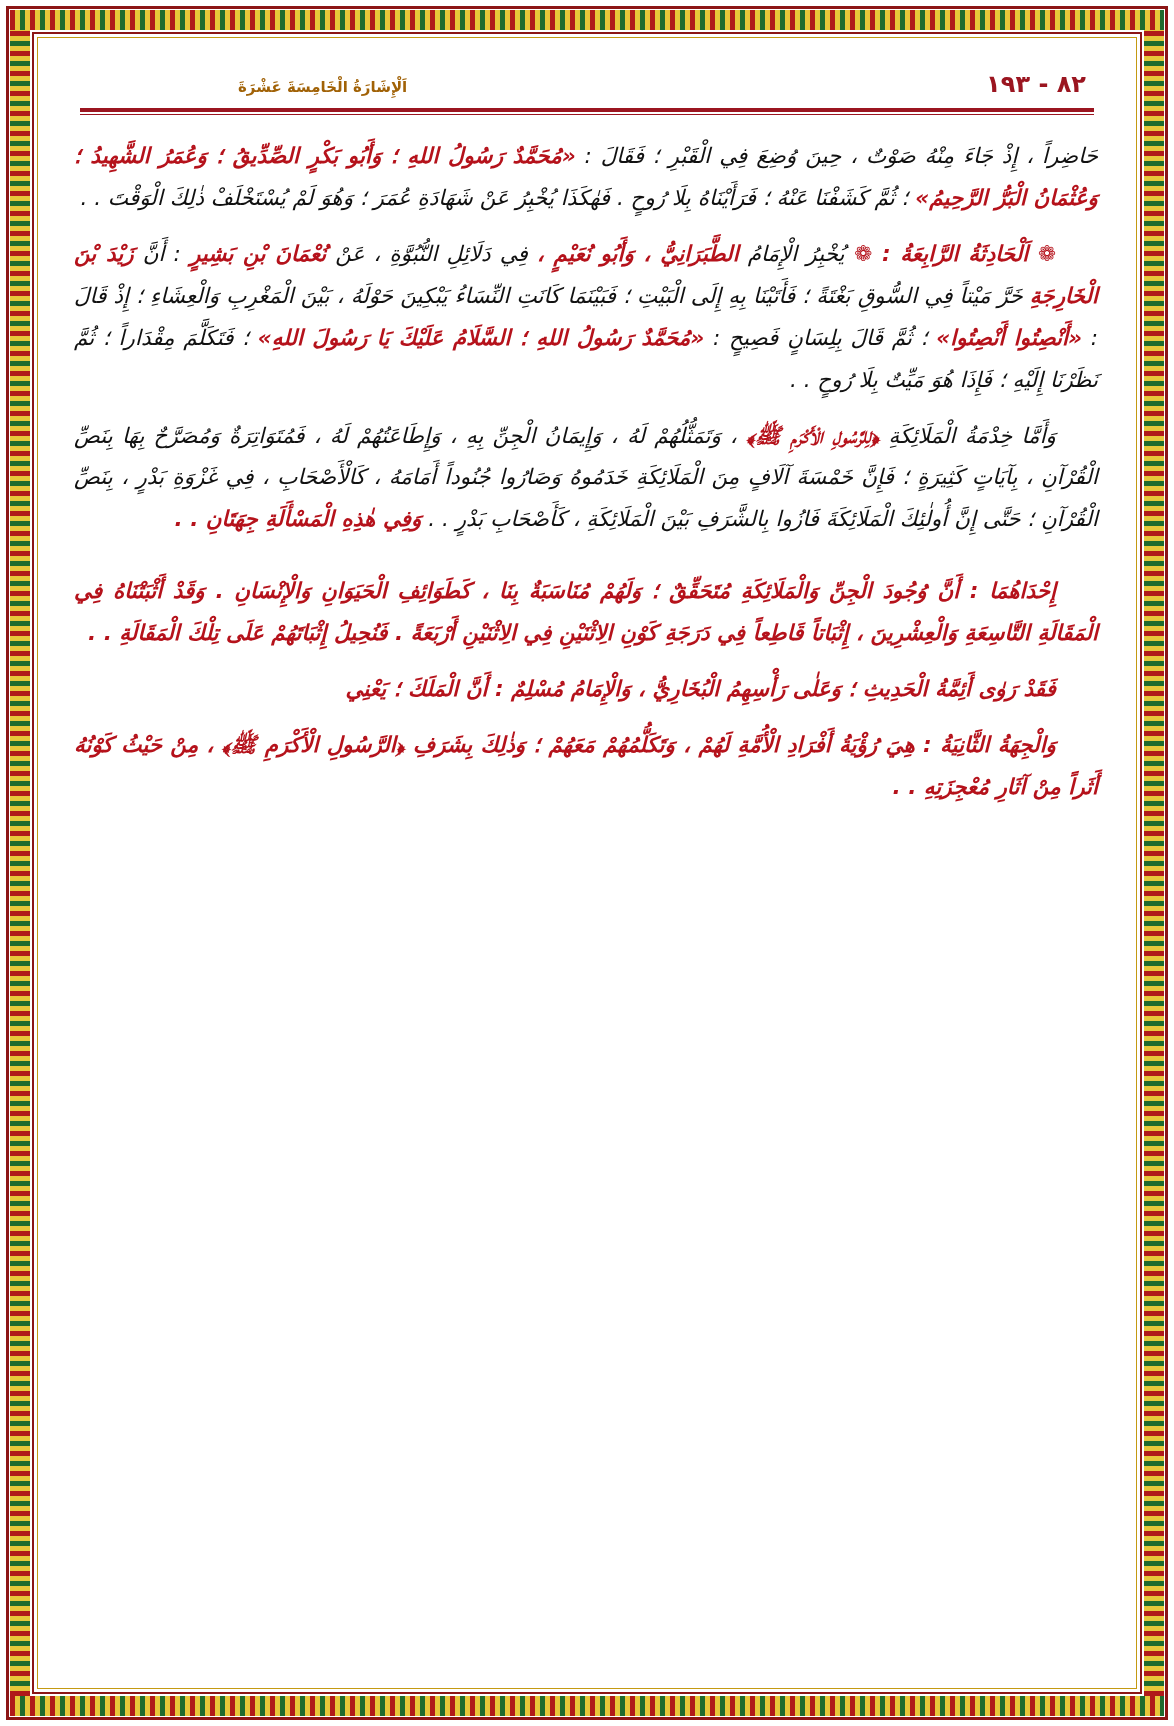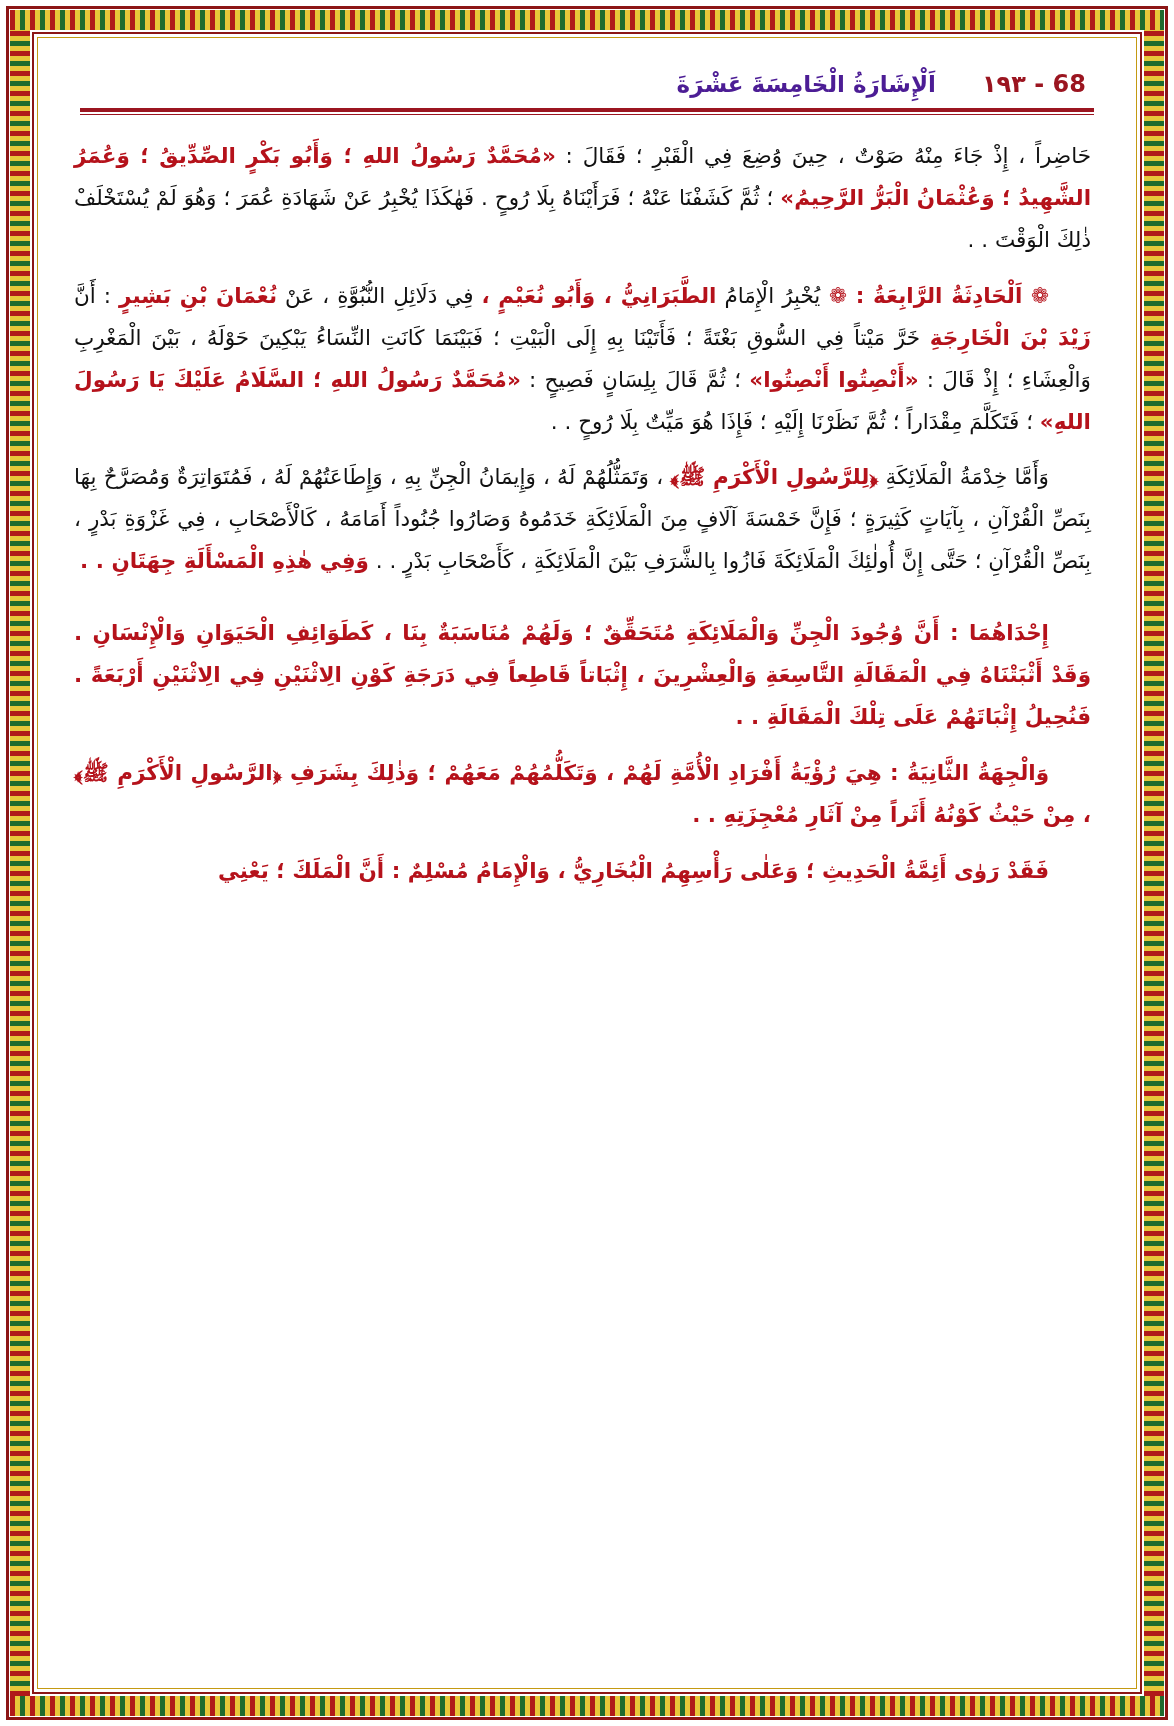--- a/index.html
+++ b/index.html
@@ -80,24 +80,24 @@
   
   .header {
     display: flex;
     flex-direction: row;
     align-items: baseline;
     justify-content: space-between;
     padding: 8px 14px 0 14px;
   }
   .header-title {
     flex: 1;
-    text-align: right;
-    font-size: 23px;
+    text-align: left;
+    font-size: 15px;
     font-weight: bold;
-    color: #4c1d95;
+    color: #a16207;
     letter-spacing: 0;
   }
   .header-page {
     font-size: 24px;
     font-weight: bold;
     color: #9b1520;
     white-space: nowrap;
     min-width: 150px;
     text-align: right;
   }
@@ -115,22 +115,23 @@
   
   .body {
     margin-top: 20px;
     font-size: 21.5px;
     line-height: 1.95;
     color: #111111;
     text-align: justify;
     text-align-last: auto;
   }
   p.para {
-    margin: 0 9px 14px 0;
+    margin: 0 2px 14px 0;
     text-indent: 0;
+    font-style: italic;
   }
   p.para.indent {
     text-indent: 42px;
   }
   .red {
     color: #b5121b;
     font-weight: bold;
   }
   .black {
     color: #111111;
@@ -145,31 +146,31 @@
 <div class="page">
 
   <div class="frame-outer"></div>
   <div class="frame-band"></div>
   <div class="frame-inner"></div>
   <div class="frame-inner2"></div>
 
   <div class="content">
 
     <div class="header">
-      <div class="header-page">68 - ١٩٣</div>
+      <div class="header-page">٨٢ - ١٩٣</div>
       <div class="header-title">اَلْإِشَارَةُ الْخَامِسَةَ عَشْرَةَ</div>
       <div class="header-page" style="visibility:hidden;">&nbsp;</div>
     </div>
     <div class="header-rule"></div>
     <div class="header-rule-thin"></div>
 
     <div class="body" id="body-container">
         <p class="para"><span class="black">حَاضِراً ، إِذْ جَاءَ مِنْهُ صَوْتٌ ، حِينَ وُضِعَ فِي الْقَبْرِ ؛ فَقَالَ : </span><span class="red">«مُحَمَّدٌ رَسُولُ اللهِ ؛ وَأَبُو بَكْرٍ الصِّدِّيقُ ؛ وَعُمَرُ الشَّهِيدُ ؛ وَعُثْمَانُ الْبَرُّ الرَّحِيمُ»</span><span class="black"> ؛ ثُمَّ كَشَفْنَا عَنْهُ ؛ فَرَأَيْنَاهُ بِلَا رُوحٍ . فَهٰكَذَا يُخْبِرُ عَنْ شَهَادَةِ عُمَرَ ؛ وَهُوَ لَمْ يُسْتَخْلَفْ ذٰلِكَ الْوَقْتَ . .</span></p>
         <p class="para indent"><span class="red">❁ اَلْحَادِثَةُ الرَّابِعَةُ : ❁ </span><span class="black">يُخْبِرُ الْإِمَامُ </span><span class="red">الطَّبَرَانِيُّ ، وَأَبُو نُعَيْمٍ ،</span><span class="black"> فِي دَلَائِلِ النُّبُوَّةِ ، عَنْ </span><span class="red">نُعْمَانَ بْنِ بَشِيرٍ</span><span class="black"> : أَنَّ </span><span class="red">زَيْدَ بْنَ الْخَارِجَةِ</span><span class="black"> خَرَّ مَيْتاً فِي السُّوقِ بَغْتَةً ؛ فَأَتَيْنَا بِهِ إِلَى الْبَيْتِ ؛ فَبَيْنَمَا كَانَتِ النِّسَاءُ يَبْكِينَ حَوْلَهُ ، بَيْنَ الْمَغْرِبِ وَالْعِشَاءِ ؛ إِذْ قَالَ : </span><span class="red">«أَنْصِتُوا أَنْصِتُوا»</span><span class="black"> ؛ ثُمَّ قَالَ بِلِسَانٍ فَصِيحٍ : </span><span class="red">«مُحَمَّدٌ رَسُولُ اللهِ ؛ السَّلَامُ عَلَيْكَ يَا رَسُولَ اللهِ»</span><span class="black"> ؛ فَتَكَلَّمَ مِقْدَاراً ؛ ثُمَّ نَظَرْنَا إِلَيْهِ ؛ فَإِذَا هُوَ مَيِّتٌ بِلَا رُوحٍ . .</span></p>
         <p class="para indent"><span class="black">وَأَمَّا خِدْمَةُ الْمَلَائِكَةِ </span><span class="red">﴿لِلرَّسُولِ الْأَكْرَمِ ﷺ﴾</span><span class="black"> ، وَتَمَثُّلُهُمْ لَهُ ، وَإِيمَانُ الْجِنِّ بِهِ ، وَإِطَاعَتُهُمْ لَهُ ، فَمُتَوَاتِرَةٌ وَمُصَرَّحٌ بِهَا بِنَصِّ الْقُرْآنِ ، بِآيَاتٍ كَثِيرَةٍ ؛ فَإِنَّ خَمْسَةَ آلَافٍ مِنَ الْمَلَائِكَةِ خَدَمُوهُ وَصَارُوا جُنُوداً أَمَامَهُ ، كَالْأَصْحَابِ ، فِي غَزْوَةِ بَدْرٍ ، بِنَصِّ الْقُرْآنِ ؛ حَتَّى إِنَّ أُولٰئِكَ الْمَلَائِكَةَ فَازُوا بِالشَّرَفِ بَيْنَ الْمَلَائِكَةِ ، كَأَصْحَابِ بَدْرٍ . . </span><span class="red">وَفِي هٰذِهِ الْمَسْأَلَةِ جِهَتَانِ . .</span></p>
         <div class="gap"></div>
         <p class="para indent"><span class="red">إِحْدَاهُمَا : أَنَّ وُجُودَ الْجِنِّ وَالْمَلَائِكَةِ مُتَحَقِّقٌ ؛ وَلَهُمْ مُنَاسَبَةٌ بِنَا ، كَطَوَائِفِ الْحَيَوَانِ وَالْإِنْسَانِ . وَقَدْ أَثْبَتْنَاهُ فِي الْمَقَالَةِ التَّاسِعَةِ وَالْعِشْرِينَ ، إِثْبَاتاً قَاطِعاً فِي دَرَجَةِ كَوْنِ الِاثْنَيْنِ فِي الِاثْنَيْنِ أَرْبَعَةً . فَنُحِيلُ إِثْبَاتَهُمْ عَلَى تِلْكَ الْمَقَالَةِ . .</span></p>
+        <p class="para indent"><span class="red">فَقَدْ رَوٰى أَئِمَّةُ الْحَدِيثِ ؛ وَعَلٰى رَأْسِهِمُ الْبُخَارِيُّ ، وَالْإِمَامُ مُسْلِمٌ : أَنَّ الْمَلَكَ ؛ يَعْنِي</span></p>
         <p class="para indent"><span class="red">وَالْجِهَةُ الثَّانِيَةُ : هِيَ رُؤْيَةُ أَفْرَادِ الْأُمَّةِ لَهُمْ ، وَتَكَلُّمُهُمْ مَعَهُمْ ؛ وَذٰلِكَ بِشَرَفِ ﴿الرَّسُولِ الْأَكْرَمِ ﷺ﴾ ، مِنْ حَيْثُ كَوْنُهُ أَثَراً مِنْ آثَارِ مُعْجِزَتِهِ . .</span></p>
-        <p class="para indent"><span class="red">فَقَدْ رَوٰى أَئِمَّةُ الْحَدِيثِ ؛ وَعَلٰى رَأْسِهِمُ الْبُخَارِيُّ ، وَالْإِمَامُ مُسْلِمٌ : أَنَّ الْمَلَكَ ؛ يَعْنِي</span></p>
       </div>
 
   </div>
 </div>
 
 </body></html>

